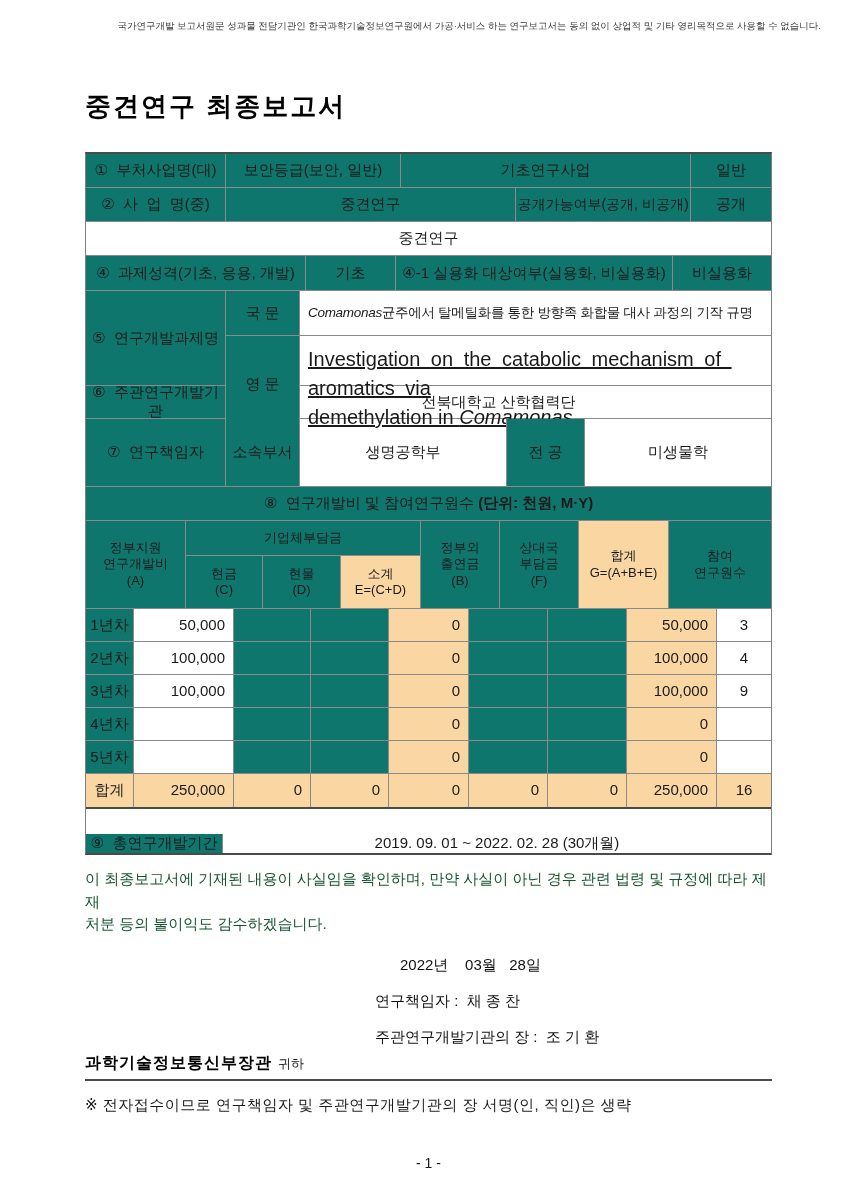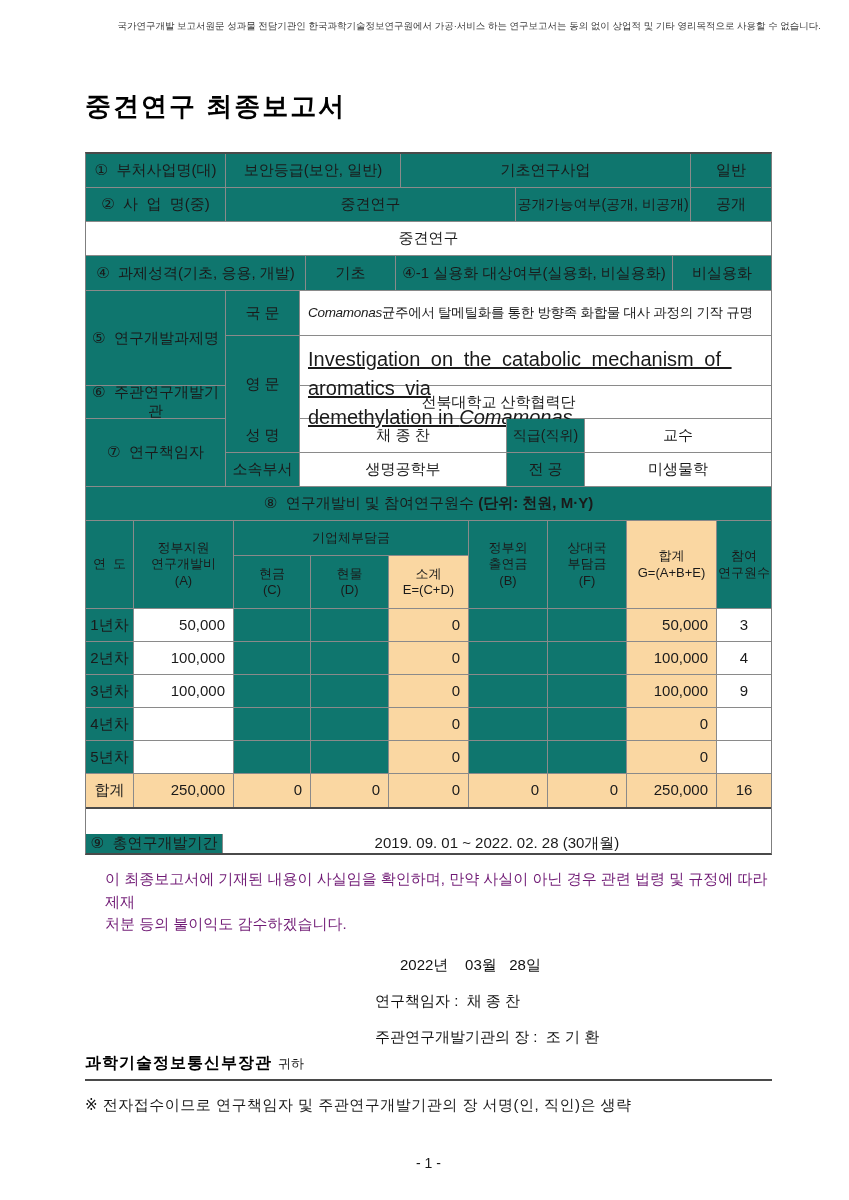--- a/index.html
+++ b/index.html
@@ -37,21 +37,21 @@
   .num  { justify-content:flex-end; padding-right:8px; text-align:right; }
   .left { justify-content:flex-start; padding-left:8px; text-align:left; }
   .subcol { display:flex; flex-direction:column; flex:1; }
   .subrow { display:flex; flex:1; box-sizing:border-box; }
   .subrow.line { border-bottom:1px solid #8a8a8a; }
   .small { font-size:13px; }
   .bud   { font-size:13.5px; }
   .kotitle { font-size:13.5px; letter-spacing:-0.3px; white-space:nowrap; }
   .entitle { font-size:20px; line-height:1.45;text-decoration:underline; }
   .entitle .l1 { word-spacing:5px; display:block; }
-  .statement { margin-top:13px; font-size:15px; line-height:1.5; color:#701a75;margin-left:20px; }
+  .statement { margin-top:13px; font-size:15px; line-height:1.5; color:#14532d; }
   .sig { font-size:15px; white-space:pre; color:#111; }
   .date-line { margin-top:20px; margin-left:315px; }
   .researcher-line { margin-top:17px; margin-left:290px; }
   .head-line { margin-top:17px; margin-left:290px; }
   .minister-line {
     margin-top:6px; border-bottom:2px solid #4a4a4a; padding-bottom:5px;
   }
   .minister-line .big { font-size:16px; font-weight:bold; color:#000; letter-spacing:1px; }
   .minister-line .suffix { font-size:13px; margin-left:6px; }
   .note-line { margin-top:15px; font-size:15px; letter-spacing:0.5px; }
@@ -113,41 +113,34 @@
       </div>
 
       <div class="row" style="height:33px">
         <div class="cell gray" style="width:140px">⑥  주관연구개발기관</div>
         <div class="cell last" style="flex:1">전북대학교 산학협력단</div>
       </div>
 
       <div class="row" style="height:68px">
         <div class="cell gray" style="width:140px">⑦  연구책임자</div>
         <div class="subcol">
-          <div class="subrow line">
-            <div class="cell gray" style="width:74px">성 명</div>
-            <div class="cell" style="width:207px">채 종 찬</div>
-            <div class="cell gray" style="width:78px;font-size:14px">직급(직위)</div>
-            <div class="cell last" style="flex:1">교수</div>
-          </div>
           <div class="subrow">
             <div class="cell gray" style="width:74px">소속부서</div>
             <div class="cell" style="width:207px">생명공학부</div>
             <div class="cell gray" style="width:78px">전 공</div>
             <div class="cell last" style="flex:1">미생물학</div>
           </div>
         </div>
       </div>
 
       <div class="row" style="height:34px">
         <div class="cell gray last" style="flex:1"><span>⑧  연구개발비 및 참여연구원수 </span><span class="unit-bold">(단위: 천원, M·Y)</span></div>
       </div>
 
       <div class="row bud" style="height:88px">
-        <div class="cell gray small" style="width:48px">연  도</div>
         <div class="cell gray small" style="width:100px">정부지원
 연구개발비
 (A)</div>
         <div class="subcol" style="flex:0 0 235px;border-right:1px solid #8a8a8a;box-sizing:border-box">
           <div class="subrow line" style="flex:0 0 35px">
             <div class="cell gray small last" style="flex:1">기업체부담금</div>
           </div>
           <div class="subrow">
             <div class="cell gray small" style="width:77px">현금
 (C)</div>

